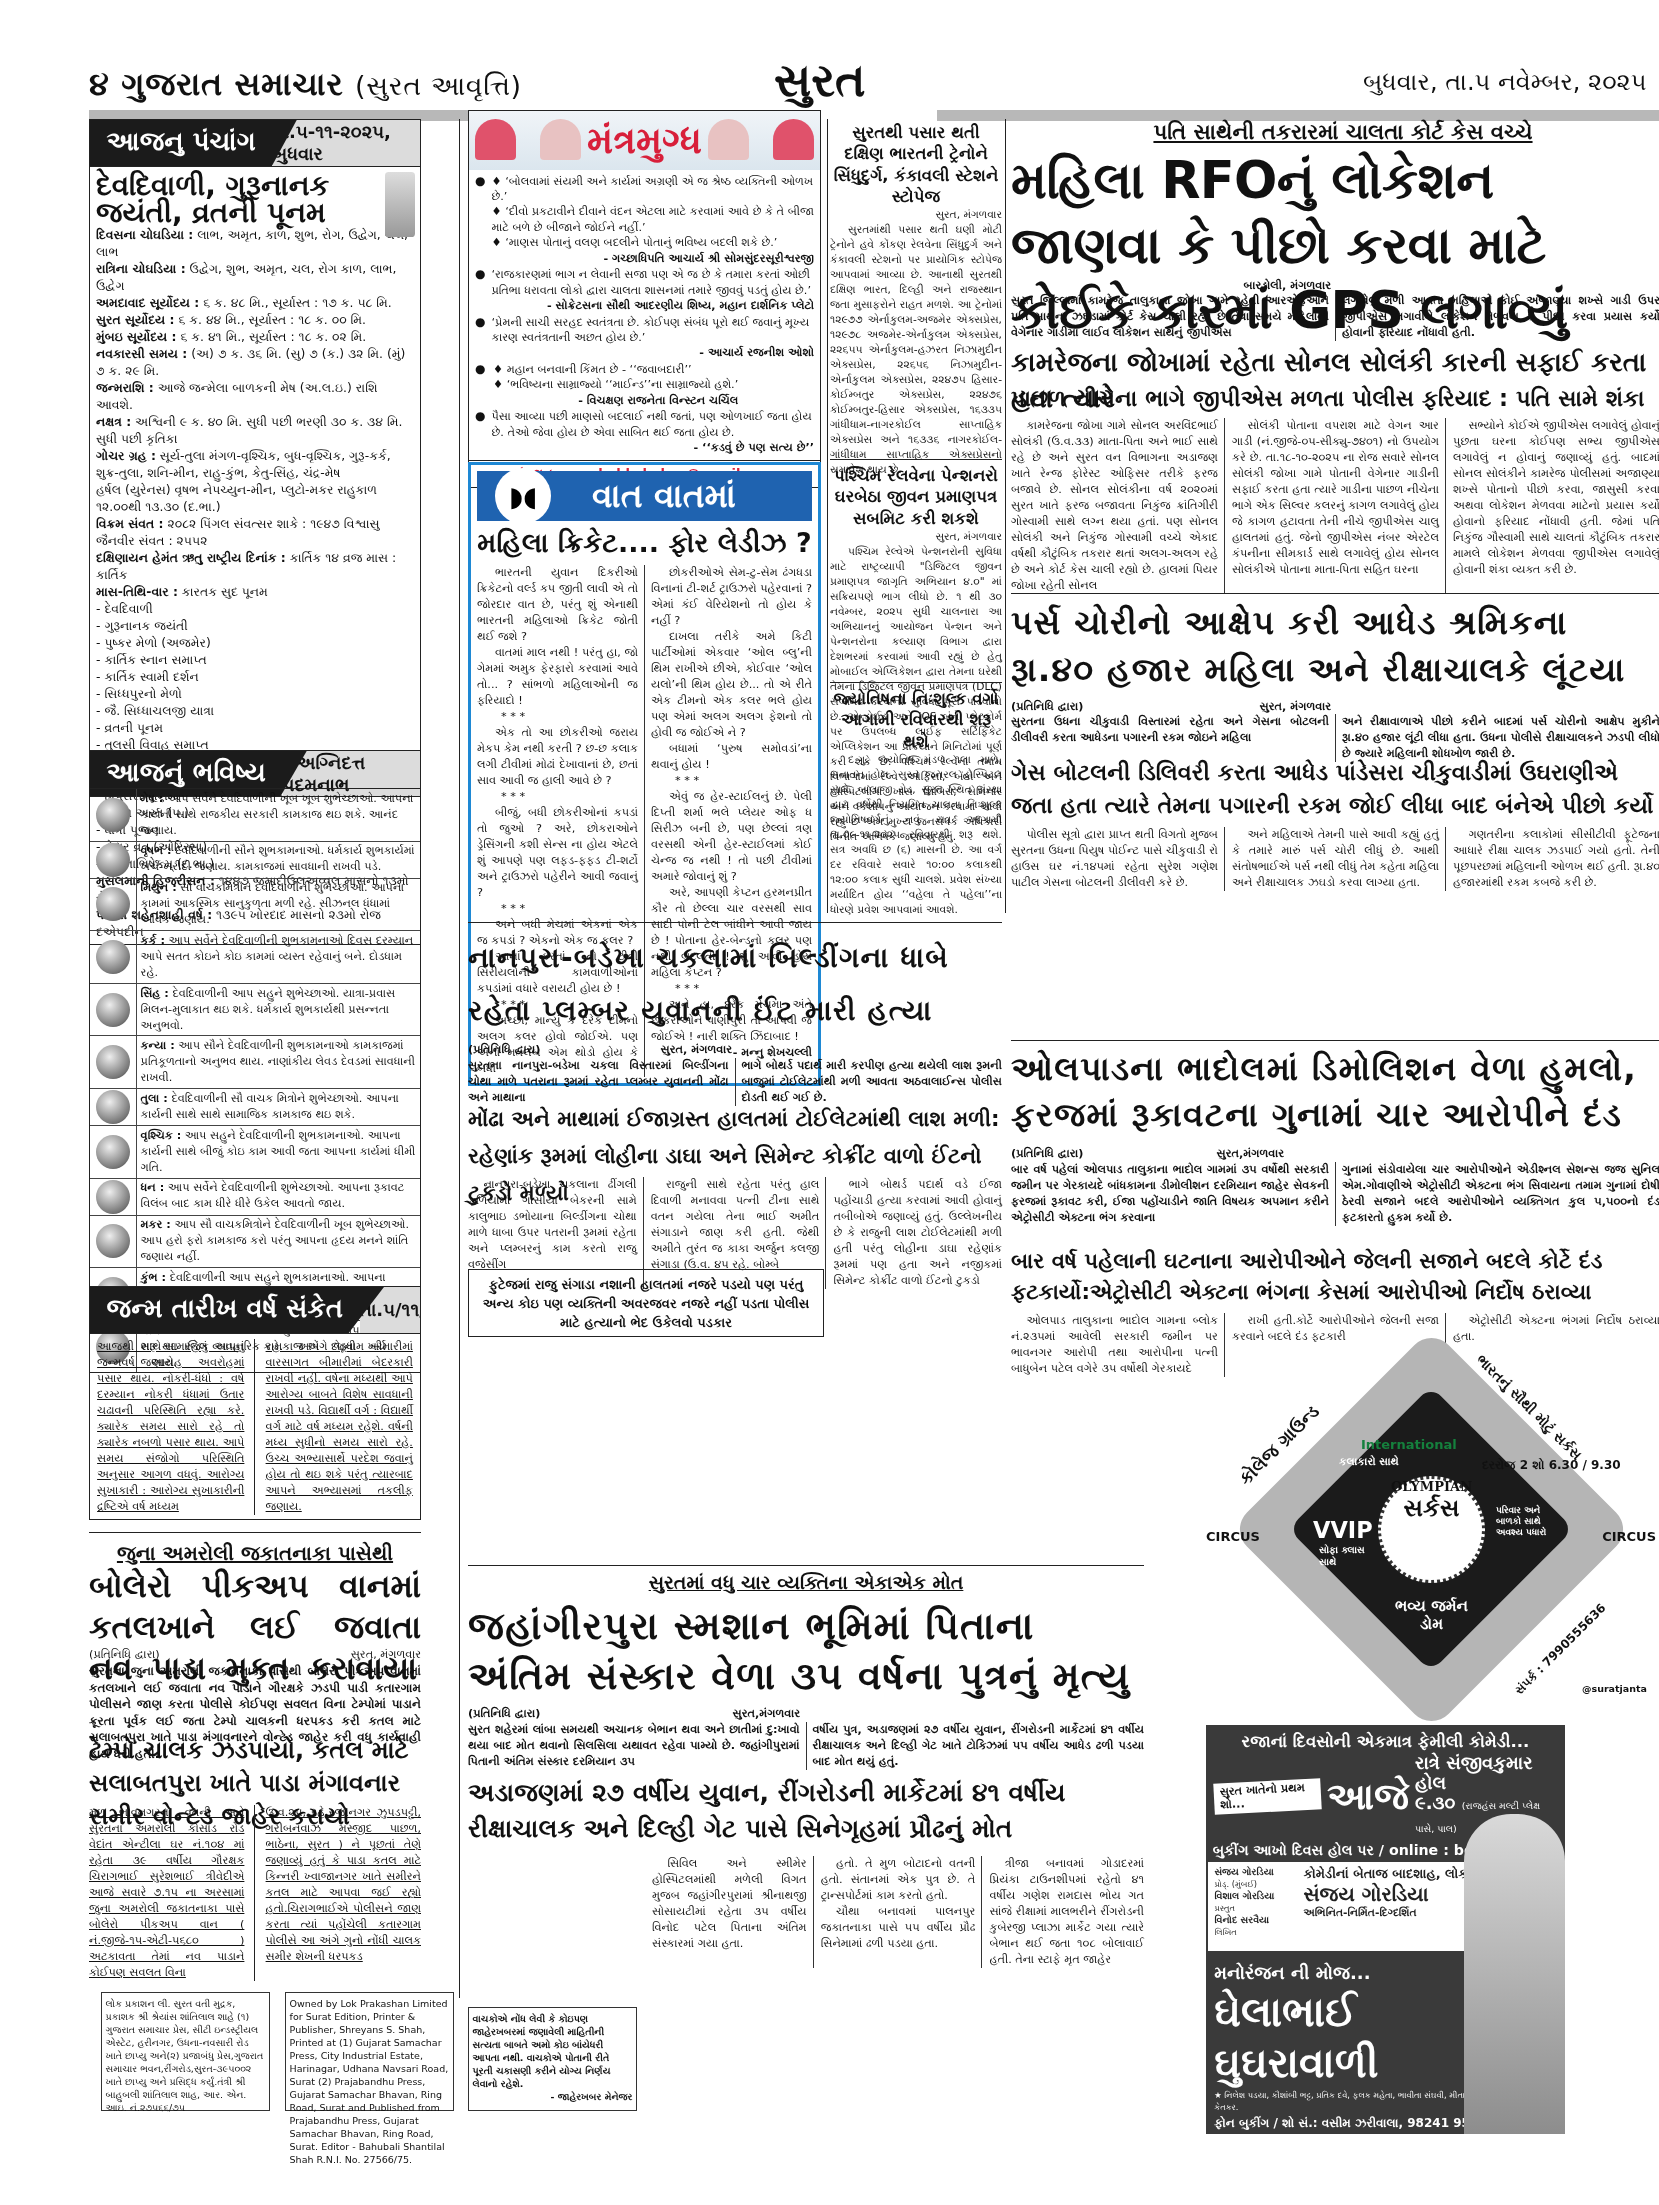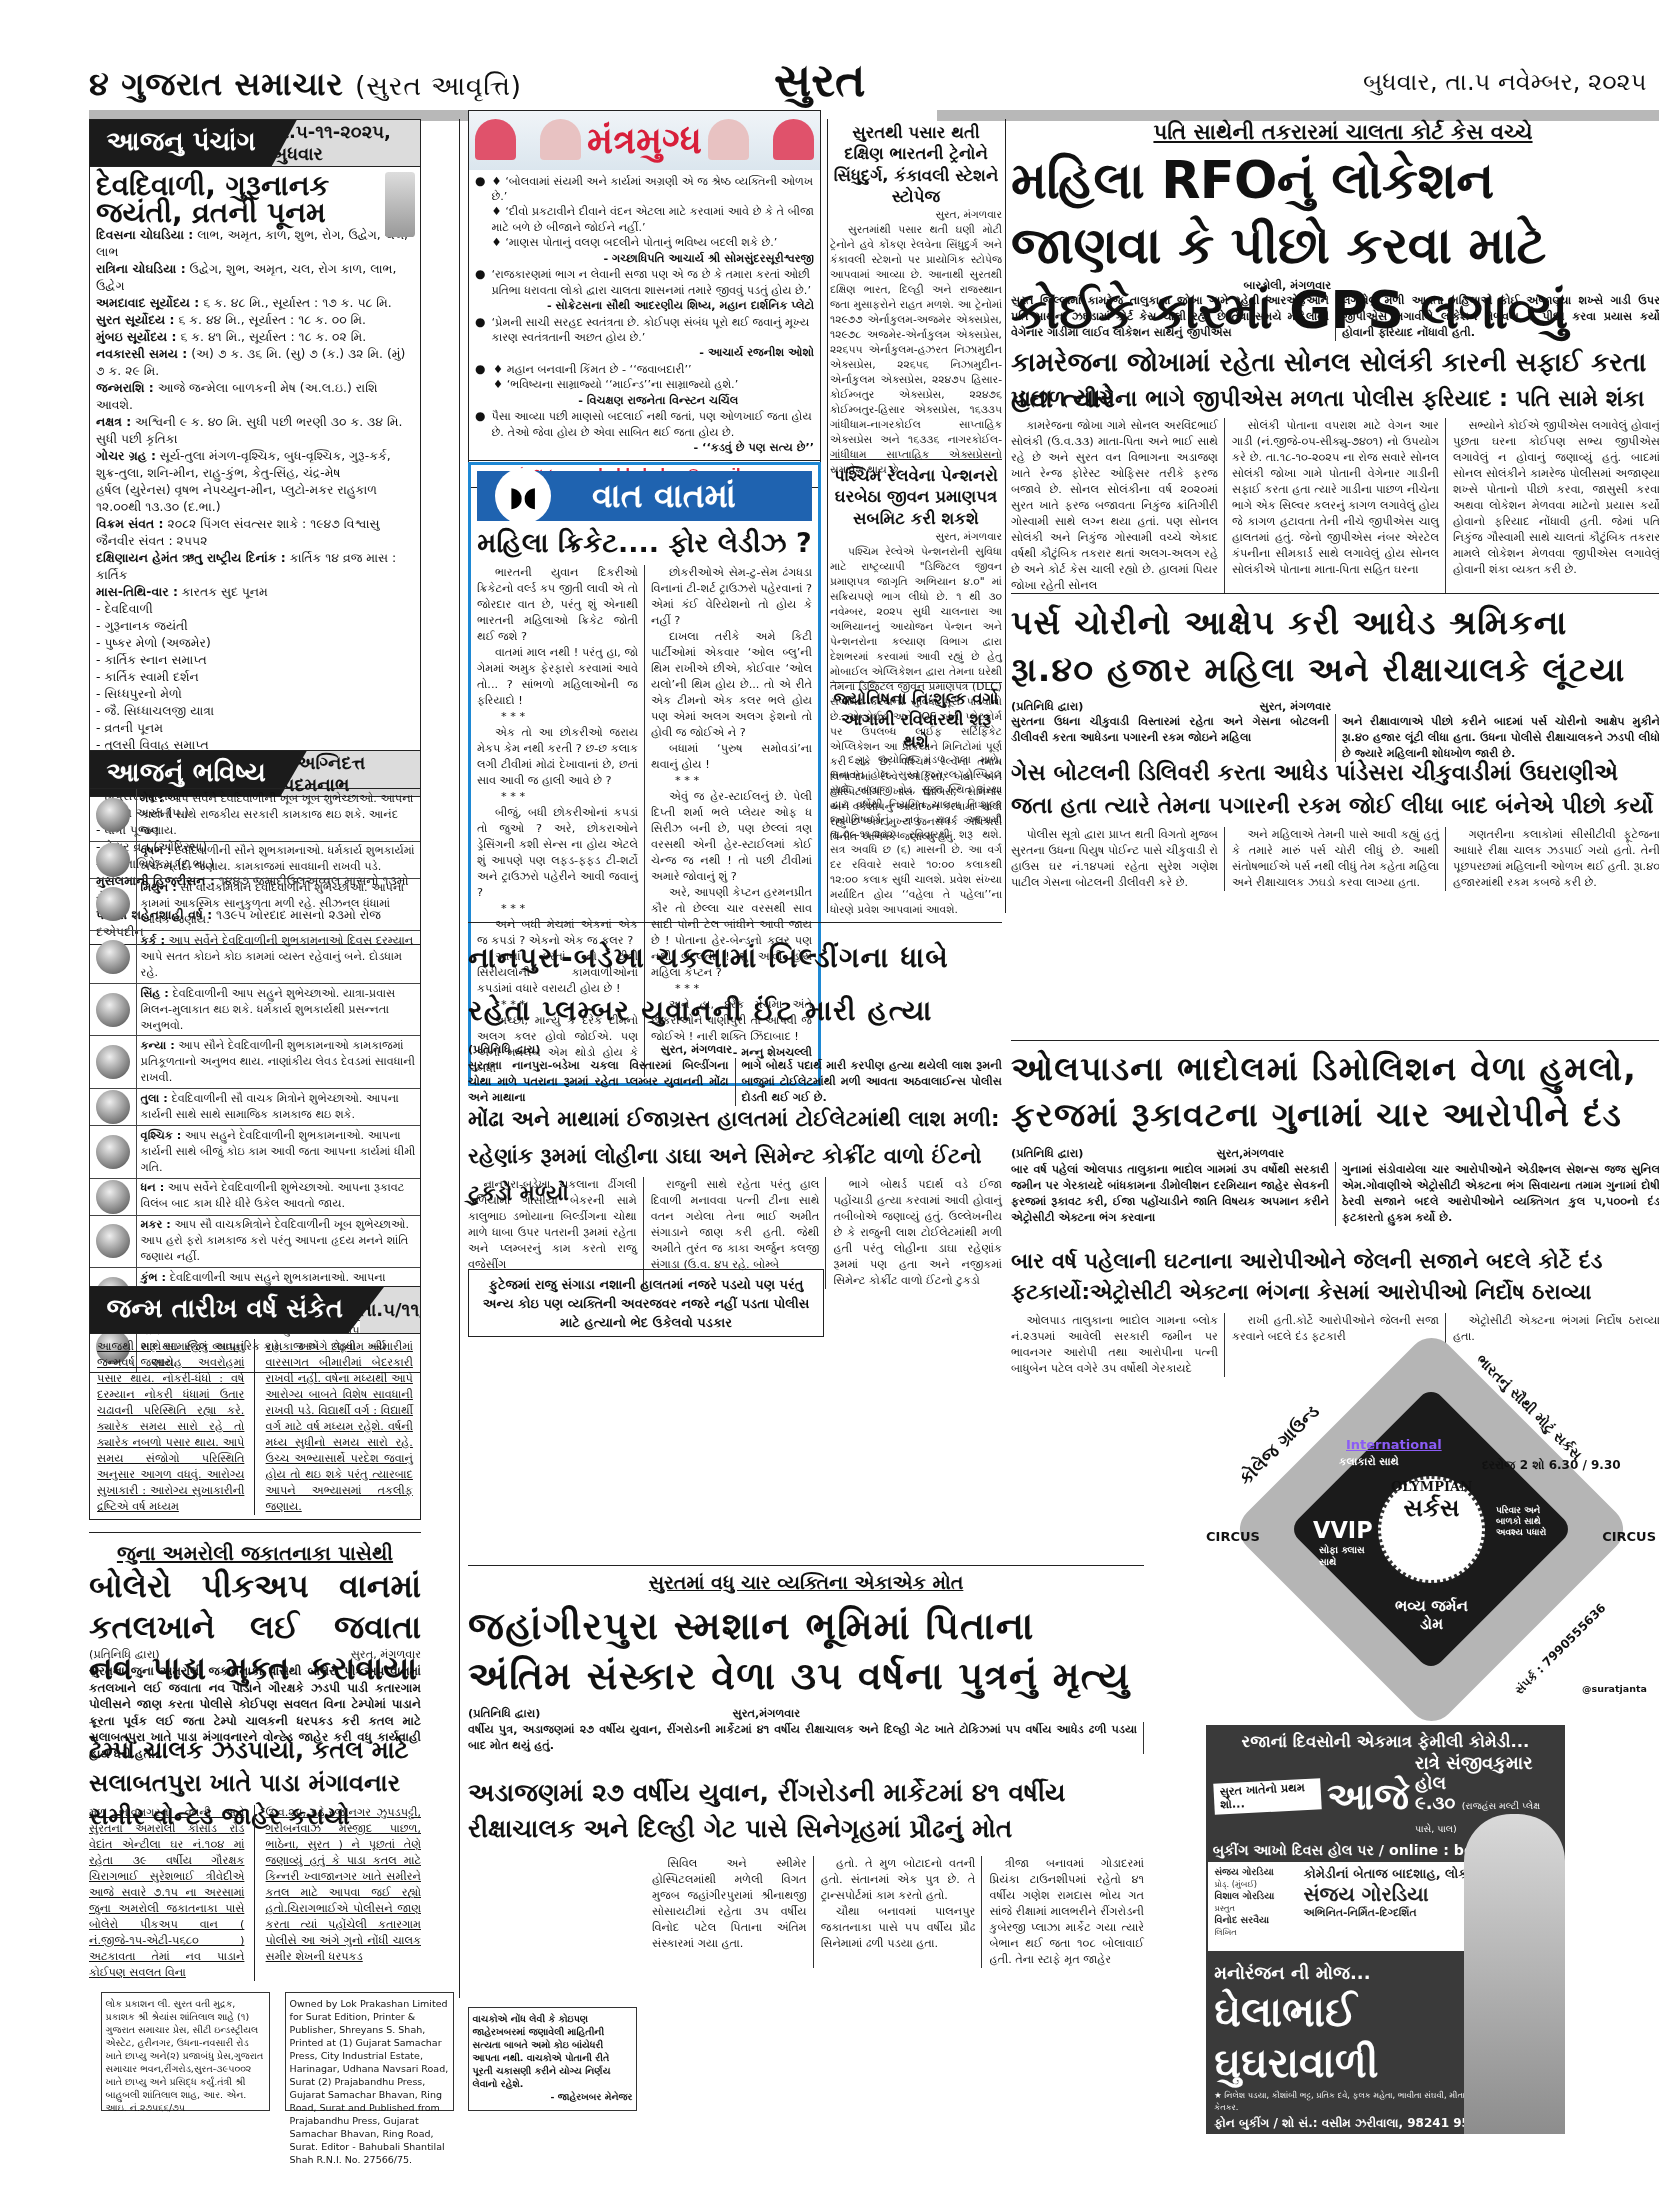--- a/index.html
+++ b/index.html
@@ -494,20 +494,21 @@
 <div class="abs" style="left:468px;top:1269px;width:356px;border:1.8px solid #222;padding:4.7px;font-size:13px;font-weight:bold;text-align:center;line-height:19px;">ફુટેજમાં રાજુ સંગાડા નશાની હાલતમાં નજરે પડયો પણ પરંતુ અન્ય કોઇ પણ વ્યક્તિની અવરજવર નજરે નહીં પડતા પોલીસ માટે હત્યાનો ભેદ ઉકેલવો પડકાર</div>
 
 <div class="abs hr" style="left:468px;top:1565px;width:676px;"></div>
 <div class="abs" style="left:468px;top:1571px;width:676px;text-align:center;font-size:19px;font-weight:bold;text-decoration:underline;">સુરતમાં વધુ ચાર વ્યક્તિના એકાએક મોત</div>
 <div class="abs big-h" style="left:468px;top:1601px;width:676px;font-size:38px;line-height:50px;">જહાંગીરપુરા સ્મશાન ભૂમિમાં પિતાના અંતિમ સંસ્કાર વેળા ૩૫ વર્ષના પુત્રનું મૃત્યુ</div>
 <div class="abs" style="left:468px;top:1707px;width:332px;font-size:11.3px;font-weight:bold;display:flex;justify-content:space-between;">
   <span>(પ્રતિનિધિ દ્વારા)</span>
     <span>સુરત,મંગળવાર</span>
 </div>
 <div class="abs rfo-cols" style="left:468px;top:1722px;width:676px;">
+  <div>સુરત શહેરમાં લાંબા સમયથી અચાનક બેભાન થવા અને છાતીમાં દુ:ખાવો થયા બાદ મોત થવાનો સિલસિલા યથાવત રહેવા પામ્યો છે. જહાંગીપુરામાં પિતાની અંતિમ સંસ્કાર દરમિયાન ૩૫</div>
   <div>વર્ષીય પુત્ર, અડાજણમાં ૨૭ વર્ષીય યુવાન, રીંગરોડની માર્કેટમાં ૪૧ વર્ષીય રીક્ષાચાલક અને દિલ્હી ગેટ ખાતે ટોકિઝમાં ૫૫ વર્ષીય આધેડ ઢળી પડયા બાદ મોત થયું હતું.</div>
 </div>
 <div class="abs" style="left:468px;top:1775px;width:676px;font-size:25px;font-weight:bold;line-height:36px;">અડાજણમાં ૨૭ વર્ષીય યુવાન, રીંગરોડની માર્કેટમાં ૪૧ વર્ષીય રીક્ષાચાલક અને દિલ્હી ગેટ પાસે સિનેગૃહમાં પ્રૌઢનું મોત</div>
 <div class="abs three-col" style="left:652px;top:1856px;width:492px;">
   <div>
       <p>સિવિલ અને સ્મીમેર હોસ્પિટલમાંથી મળેલી વિગત મુજબ જહાંગીરપુરામાં શ્રીનાથજી સોસાયટીમાં રહેતા ૩૫ વર્ષીય વિનોદ પટેલ પિતાના અંતિમ સંસ્કારમાં ગયા હતા.</p>
     </div>
   <div>
       <p>હતો. તે મુળ બોટાદનો વતની હતો. સંતાનમાં એક પુત્ર છે. તે ટ્રાન્સપોર્ટમાં કામ કરતો હતો.</p>
       <p>ચૌથા બનાવમાં પાલનપુર જકાતનાકા પાસે ૫૫ વર્ષીય પ્રૌઢ સિનેમામાં ઢળી પડયા હતા.</p>
@@ -519,21 +520,21 @@
 
 <div class="abs circus">
   <div class="diamond"></div>
   <div class="diamond-inner"></div>
   <div class="circle-c">
     <div class="a">OLYMPIAN</div>
     <div class="b">સર્કસ</div>
   </div>
   <div class="cir-lbl" style="left:3px;top:166px;">CIRCUS</div>
   <div class="cir-lbl" style="right:3px;top:166px;">CIRCUS</div>
-  <div class="cir-lbl" style="left:143px;top:74px;color:#8b5cf6;text-decoration:underline;">International</div>
+  <div class="cir-lbl" style="left:158px;top:74px;color:#15803d;">International</div>
   <div class="cir-lbl" style="left:136px;top:92px;color:#fff;font-size:10.7px;">કલાકારો સાથે</div>
   <div class="cir-lbl" style="left:110px;top:154px;color:#fff;font-size:22.5px;">VVIP</div>
   <div class="cir-lbl" style="left:116px;top:181px;color:#fff;font-size:9.5px;width:53px;">સોફા ક્લાસ સાથે</div>
   <div class="cir-lbl" style="left:293px;top:142px;color:#fff;font-size:9px;width:53px;">પરિવાર અને બાળકો સાથે અવશ્ય પધારો</div>
   <div class="cir-lbl" style="left:178px;top:234px;color:#fff;font-size:15.4px;width:101px;text-align:center;">ભવ્ય જર્મન ડોમ</div>
   <div class="cir-lbl" style="left:24px;top:71px;font-size:18px;transform:rotate(-45deg);">કોલેજ ગ્રાઉન્ડ</div>
   <div class="cir-lbl" style="left:255px;top:36px;font-size:14.2px;transform:rotate(45deg);">ભારતનું સૌથી મોટું સર્કસ</div>
   <div class="cir-lbl" style="left:279px;top:95px;font-size:12px;"><span>દરરોજ 2 શો</span> <span>6.30</span> / <span>9.30</span></div>
   <div class="cir-lbl" style="left:296px;top:279px;font-size:12px;transform:rotate(-45deg);">સંપર્ક : 7990555636</div>
   <div class="cir-lbl" style="left:379px;top:320px;font-size:9.5px;">@suratjanta</div>

